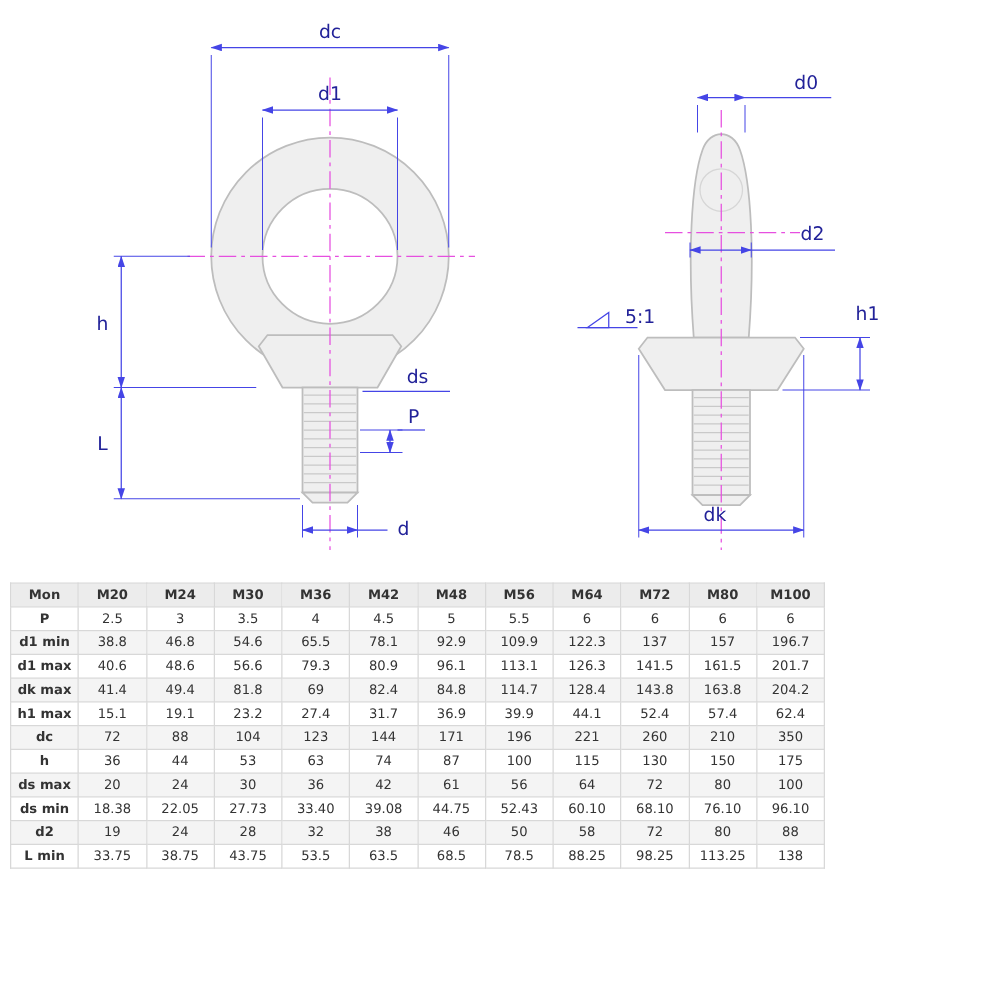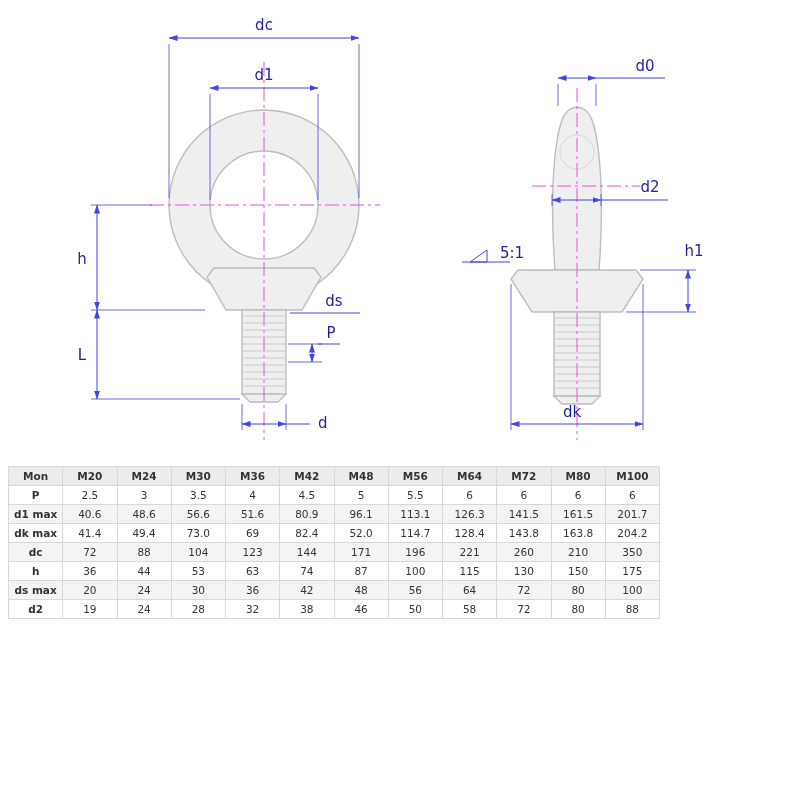--- a/index.html
+++ b/index.html
@@ -183,46 +183,74 @@
           <td>4</td>
           <td>4.5</td>
           <td>5</td>
           <td>5.5</td>
           <td>6</td>
           <td>6</td>
           <td>6</td>
           <td>6</td>
         </tr>
         <tr>
+          <th>d1 min</th>
+          <td>38.8</td>
+          <td>46.8</td>
+          <td>54.6</td>
+          <td>65.5</td>
+          <td>78.1</td>
+          <td>92.9</td>
+          <td>109.9</td>
+          <td>122.3</td>
+          <td>137</td>
+          <td>157</td>
+          <td>196.7</td>
+        </tr>
+        <tr>
           <th>d1 max</th>
           <td>40.6</td>
           <td>48.6</td>
           <td>56.6</td>
-          <td>51.6</td>
+          <td>79.3</td>
           <td>80.9</td>
           <td>96.1</td>
           <td>113.1</td>
           <td>126.3</td>
           <td>141.5</td>
           <td>161.5</td>
           <td>201.7</td>
         </tr>
         <tr>
           <th>dk max</th>
           <td>41.4</td>
           <td>49.4</td>
-          <td>73.0</td>
+          <td>81.8</td>
           <td>69</td>
           <td>82.4</td>
-          <td>52.0</td>
+          <td>84.8</td>
           <td>114.7</td>
           <td>128.4</td>
           <td>143.8</td>
           <td>163.8</td>
           <td>204.2</td>
+        </tr>
+        <tr>
+          <th>h1 max</th>
+          <td>15.1</td>
+          <td>19.1</td>
+          <td>23.2</td>
+          <td>27.4</td>
+          <td>31.7</td>
+          <td>36.9</td>
+          <td>39.9</td>
+          <td>44.1</td>
+          <td>52.4</td>
+          <td>57.4</td>
+          <td>62.4</td>
         </tr>
         <tr>
           <th>dc</th>
           <td>72</td>
           <td>88</td>
           <td>104</td>
           <td>123</td>
           <td>144</td>
           <td>171</td>
           <td>196</td>
@@ -245,36 +273,64 @@
           <td>150</td>
           <td>175</td>
         </tr>
         <tr>
           <th>ds max</th>
           <td>20</td>
           <td>24</td>
           <td>30</td>
           <td>36</td>
           <td>42</td>
-          <td>48</td>
+          <td>61</td>
           <td>56</td>
           <td>64</td>
           <td>72</td>
           <td>80</td>
           <td>100</td>
+        </tr>
+        <tr>
+          <th>ds min</th>
+          <td>18.38</td>
+          <td>22.05</td>
+          <td>27.73</td>
+          <td>33.40</td>
+          <td>39.08</td>
+          <td>44.75</td>
+          <td>52.43</td>
+          <td>60.10</td>
+          <td>68.10</td>
+          <td>76.10</td>
+          <td>96.10</td>
         </tr>
         <tr>
           <th>d2</th>
           <td>19</td>
           <td>24</td>
           <td>28</td>
           <td>32</td>
           <td>38</td>
           <td>46</td>
           <td>50</td>
           <td>58</td>
           <td>72</td>
           <td>80</td>
           <td>88</td>
         </tr>
+        <tr>
+          <th>L min</th>
+          <td>33.75</td>
+          <td>38.75</td>
+          <td>43.75</td>
+          <td>53.5</td>
+          <td>63.5</td>
+          <td>68.5</td>
+          <td>78.5</td>
+          <td>88.25</td>
+          <td>98.25</td>
+          <td>113.25</td>
+          <td>138</td>
+        </tr>
       </tbody>
   </table>
 </div>
 
 </body></html>

